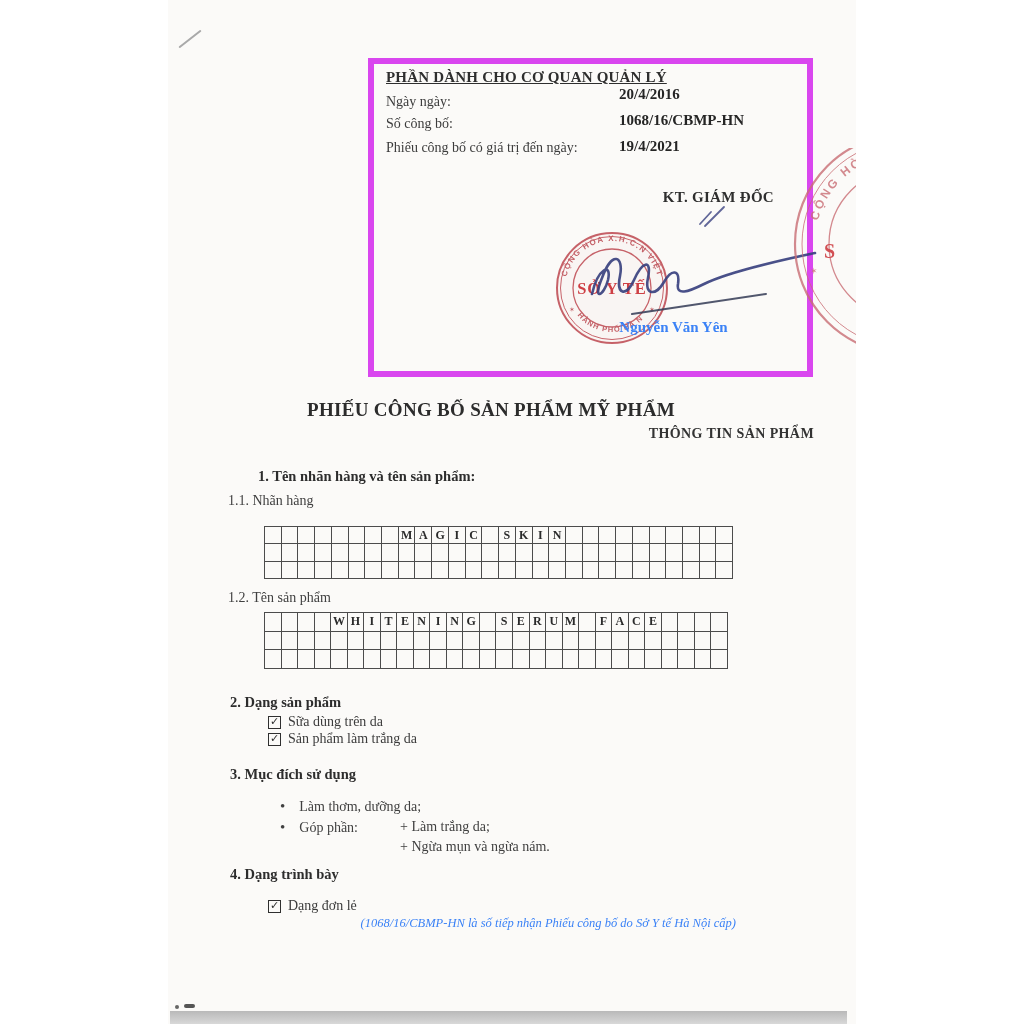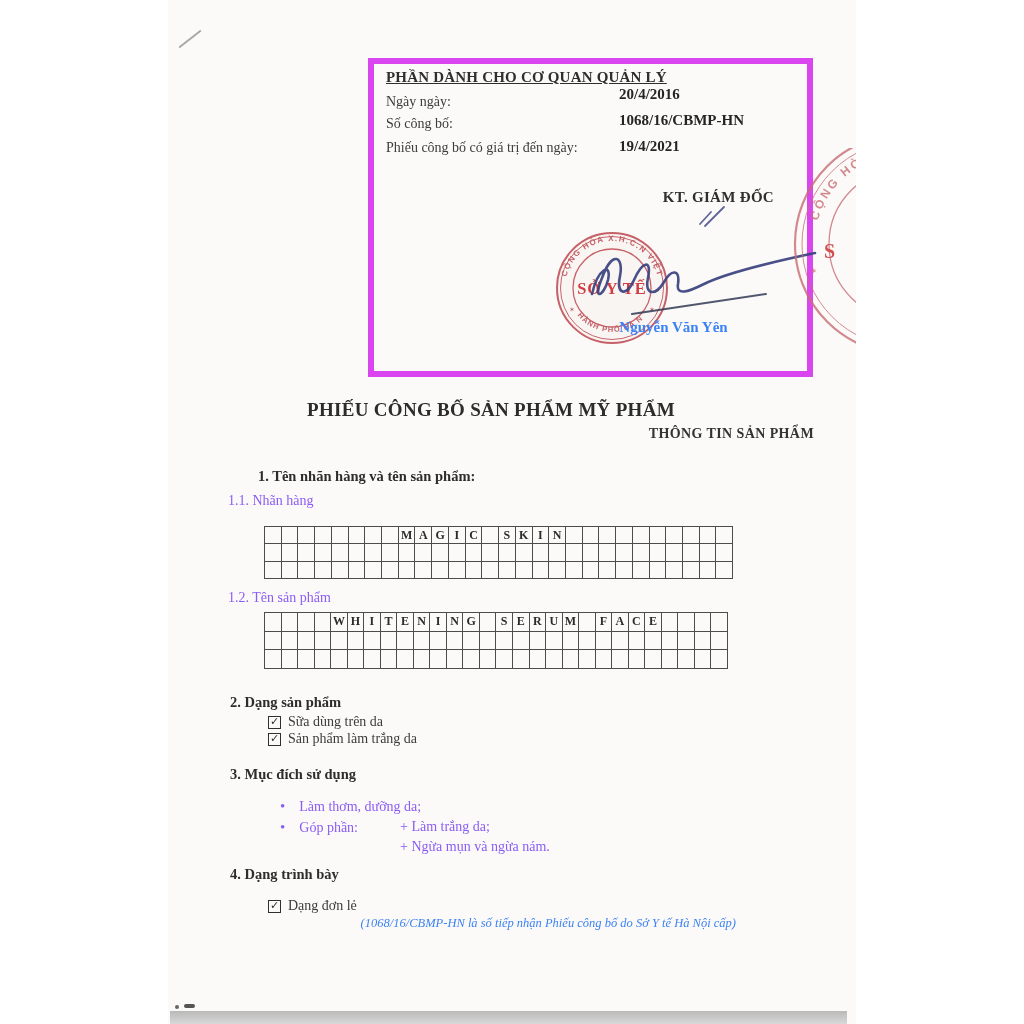--- a/index.html
+++ b/index.html
@@ -30,21 +30,21 @@
   .sig-svg{position:absolute;left:568px;top:228px;width:256px;height:96px;}
   .sig-flick{position:absolute;left:696px;top:204px;width:32px;height:28px;}
 
   
   .doc-title{position:absolute;left:168px;top:399px;width:646px;text-align:center;
              font-weight:bold;font-size:19px;letter-spacing:.3px;color:#2c2c2c;}
   .doc-subtitle{position:absolute;left:168px;top:426px;width:646px;text-align:right;
                 font-weight:bold;font-size:14px;letter-spacing:.4px;color:#333;}
 
   .h-sec{position:absolute;font-weight:bold;font-size:14.5px;color:#2d2d2d;}
-  .t-plain{position:absolute;font-size:14px;color:#8b5cf6;}
+  .t-plain{position:absolute;font-size:14px;color:#404040;}
 
   
   .char-grid{position:absolute;display:flex;flex-direction:column;
              border-top:1.5px solid #4c4c4c;border-left:1.5px solid #4c4c4c;}
   .grid-row{display:flex;flex:1;}
   .grid-cell{flex:1;border-right:1.5px solid #4c4c4c;border-bottom:1.5px solid #4c4c4c;
              font-weight:bold;font-size:12px;color:#2b2b2b;text-align:center;
              display:flex;align-items:center;justify-content:center;}
   .grid-brand{left:264px;top:526px;width:468px;height:52px;}
   .grid-product{left:264px;top:612px;width:463px;height:56px;}

